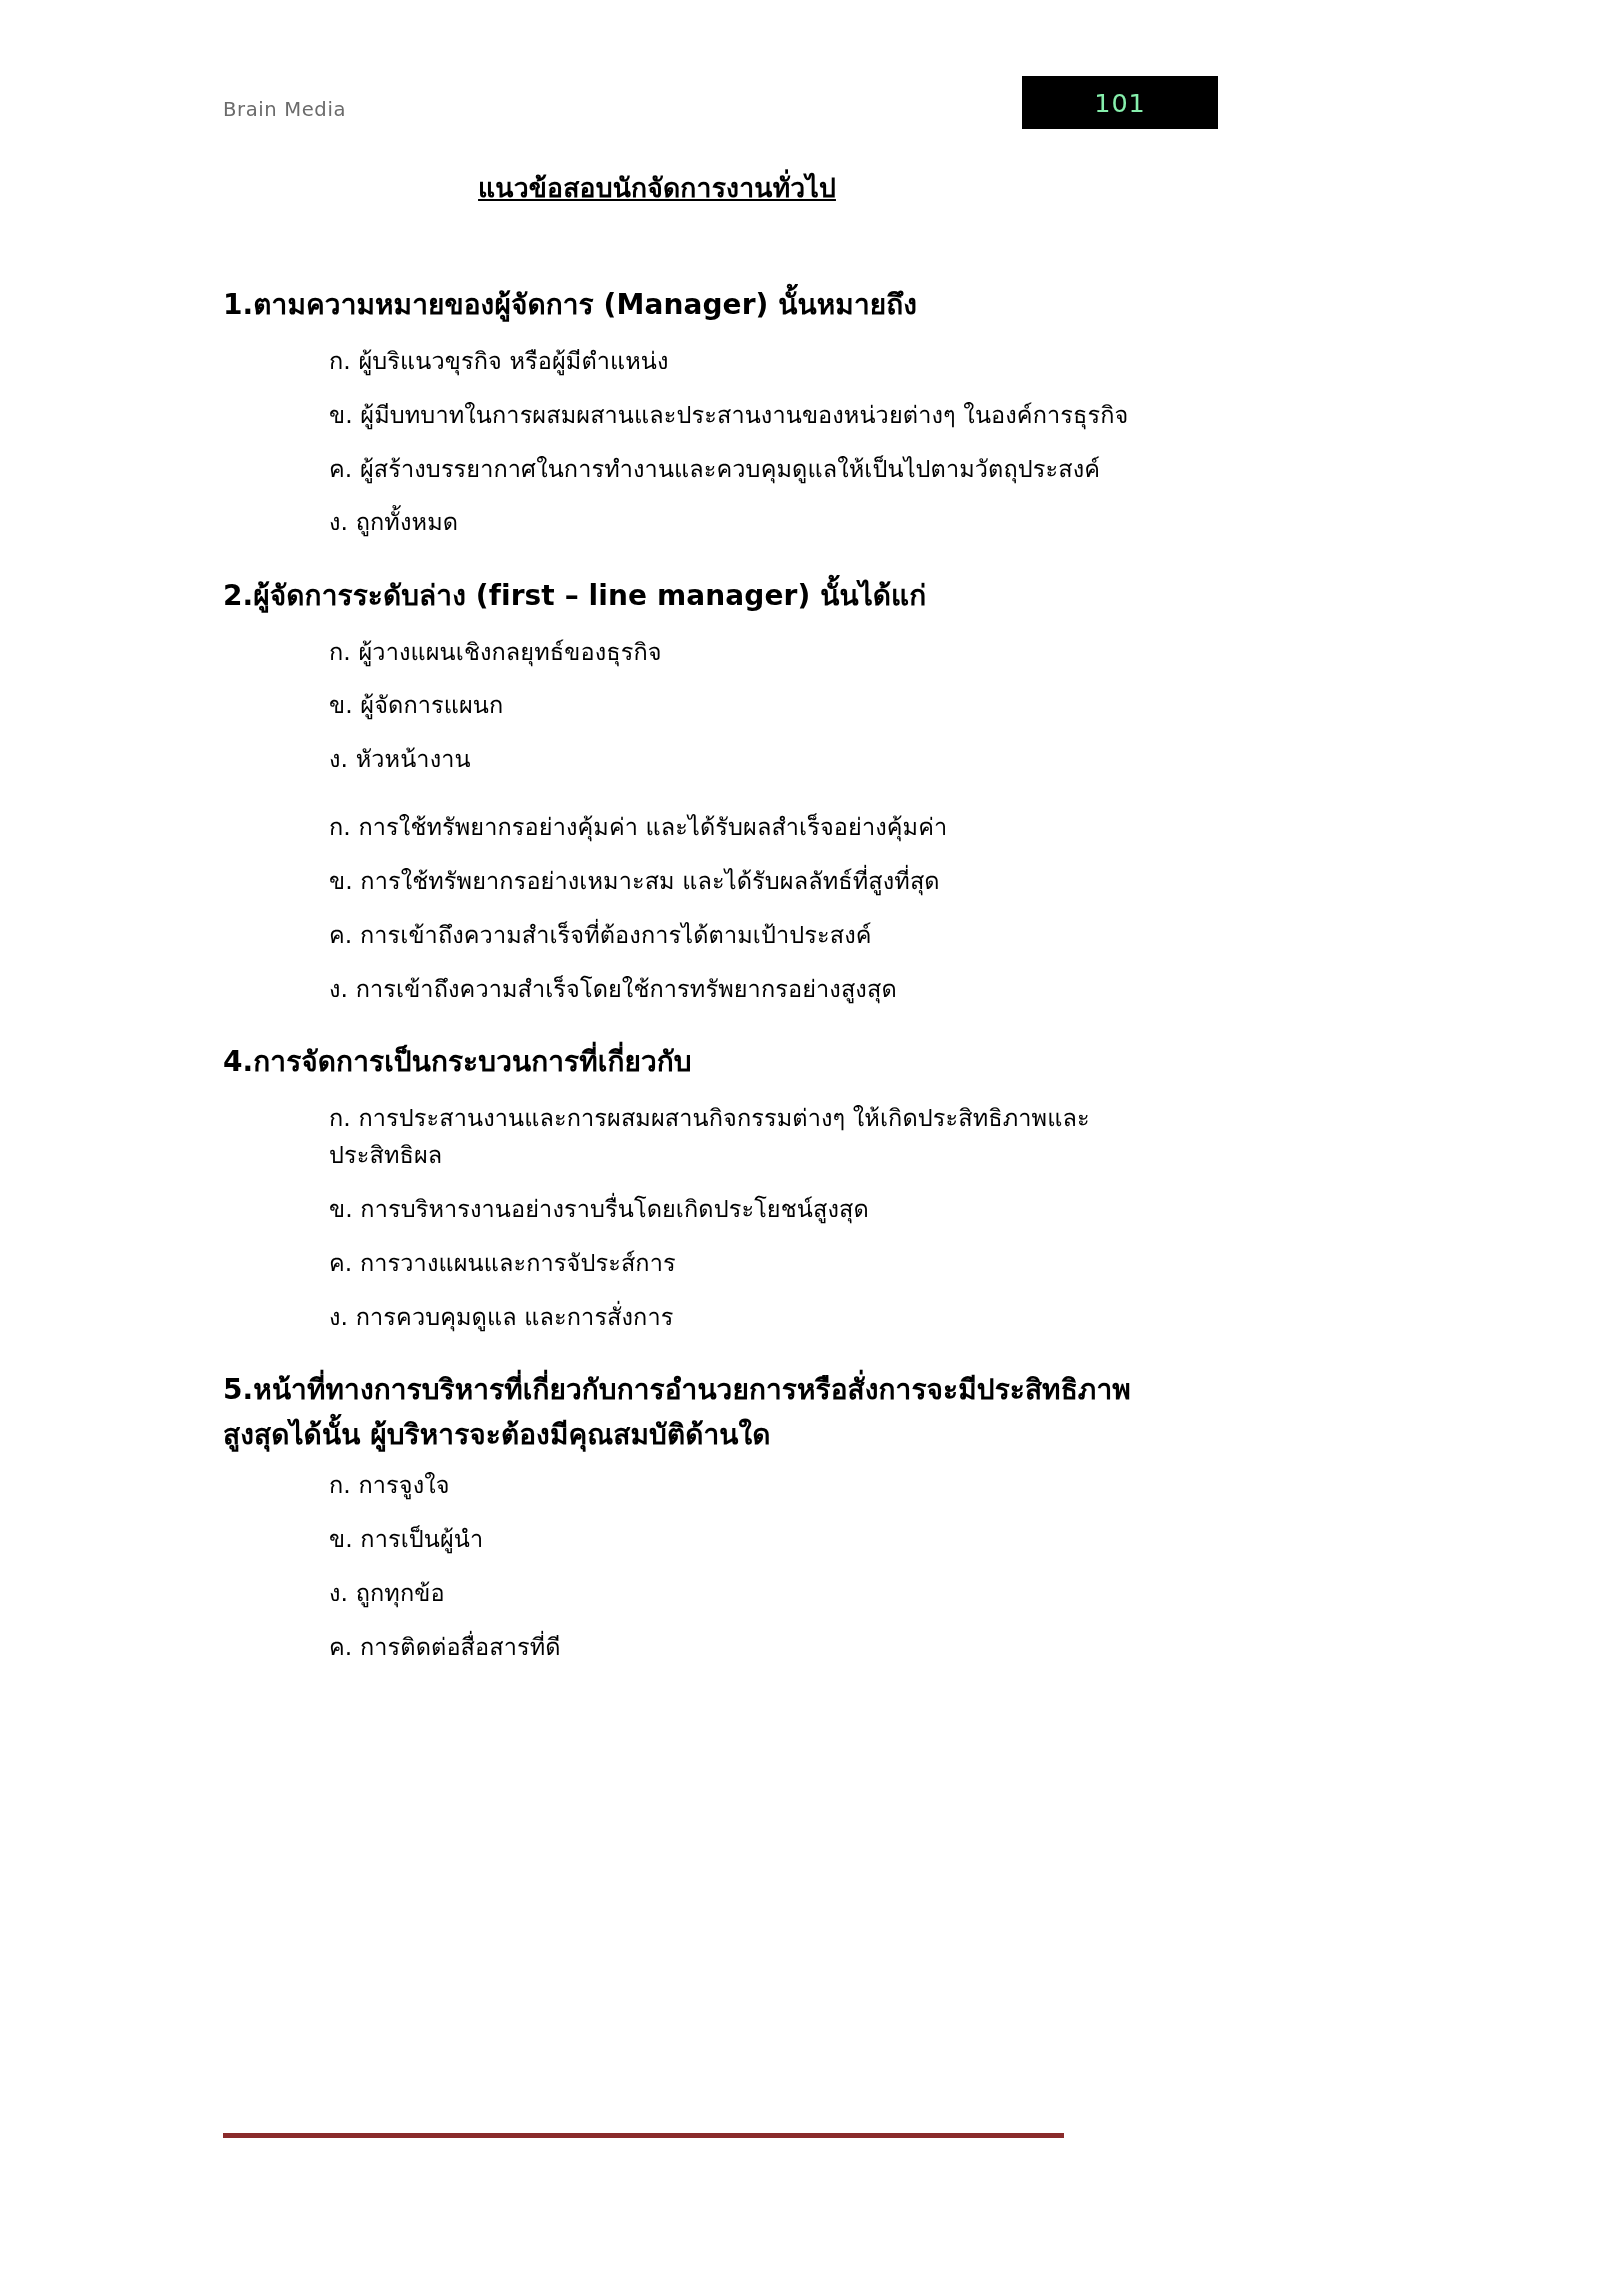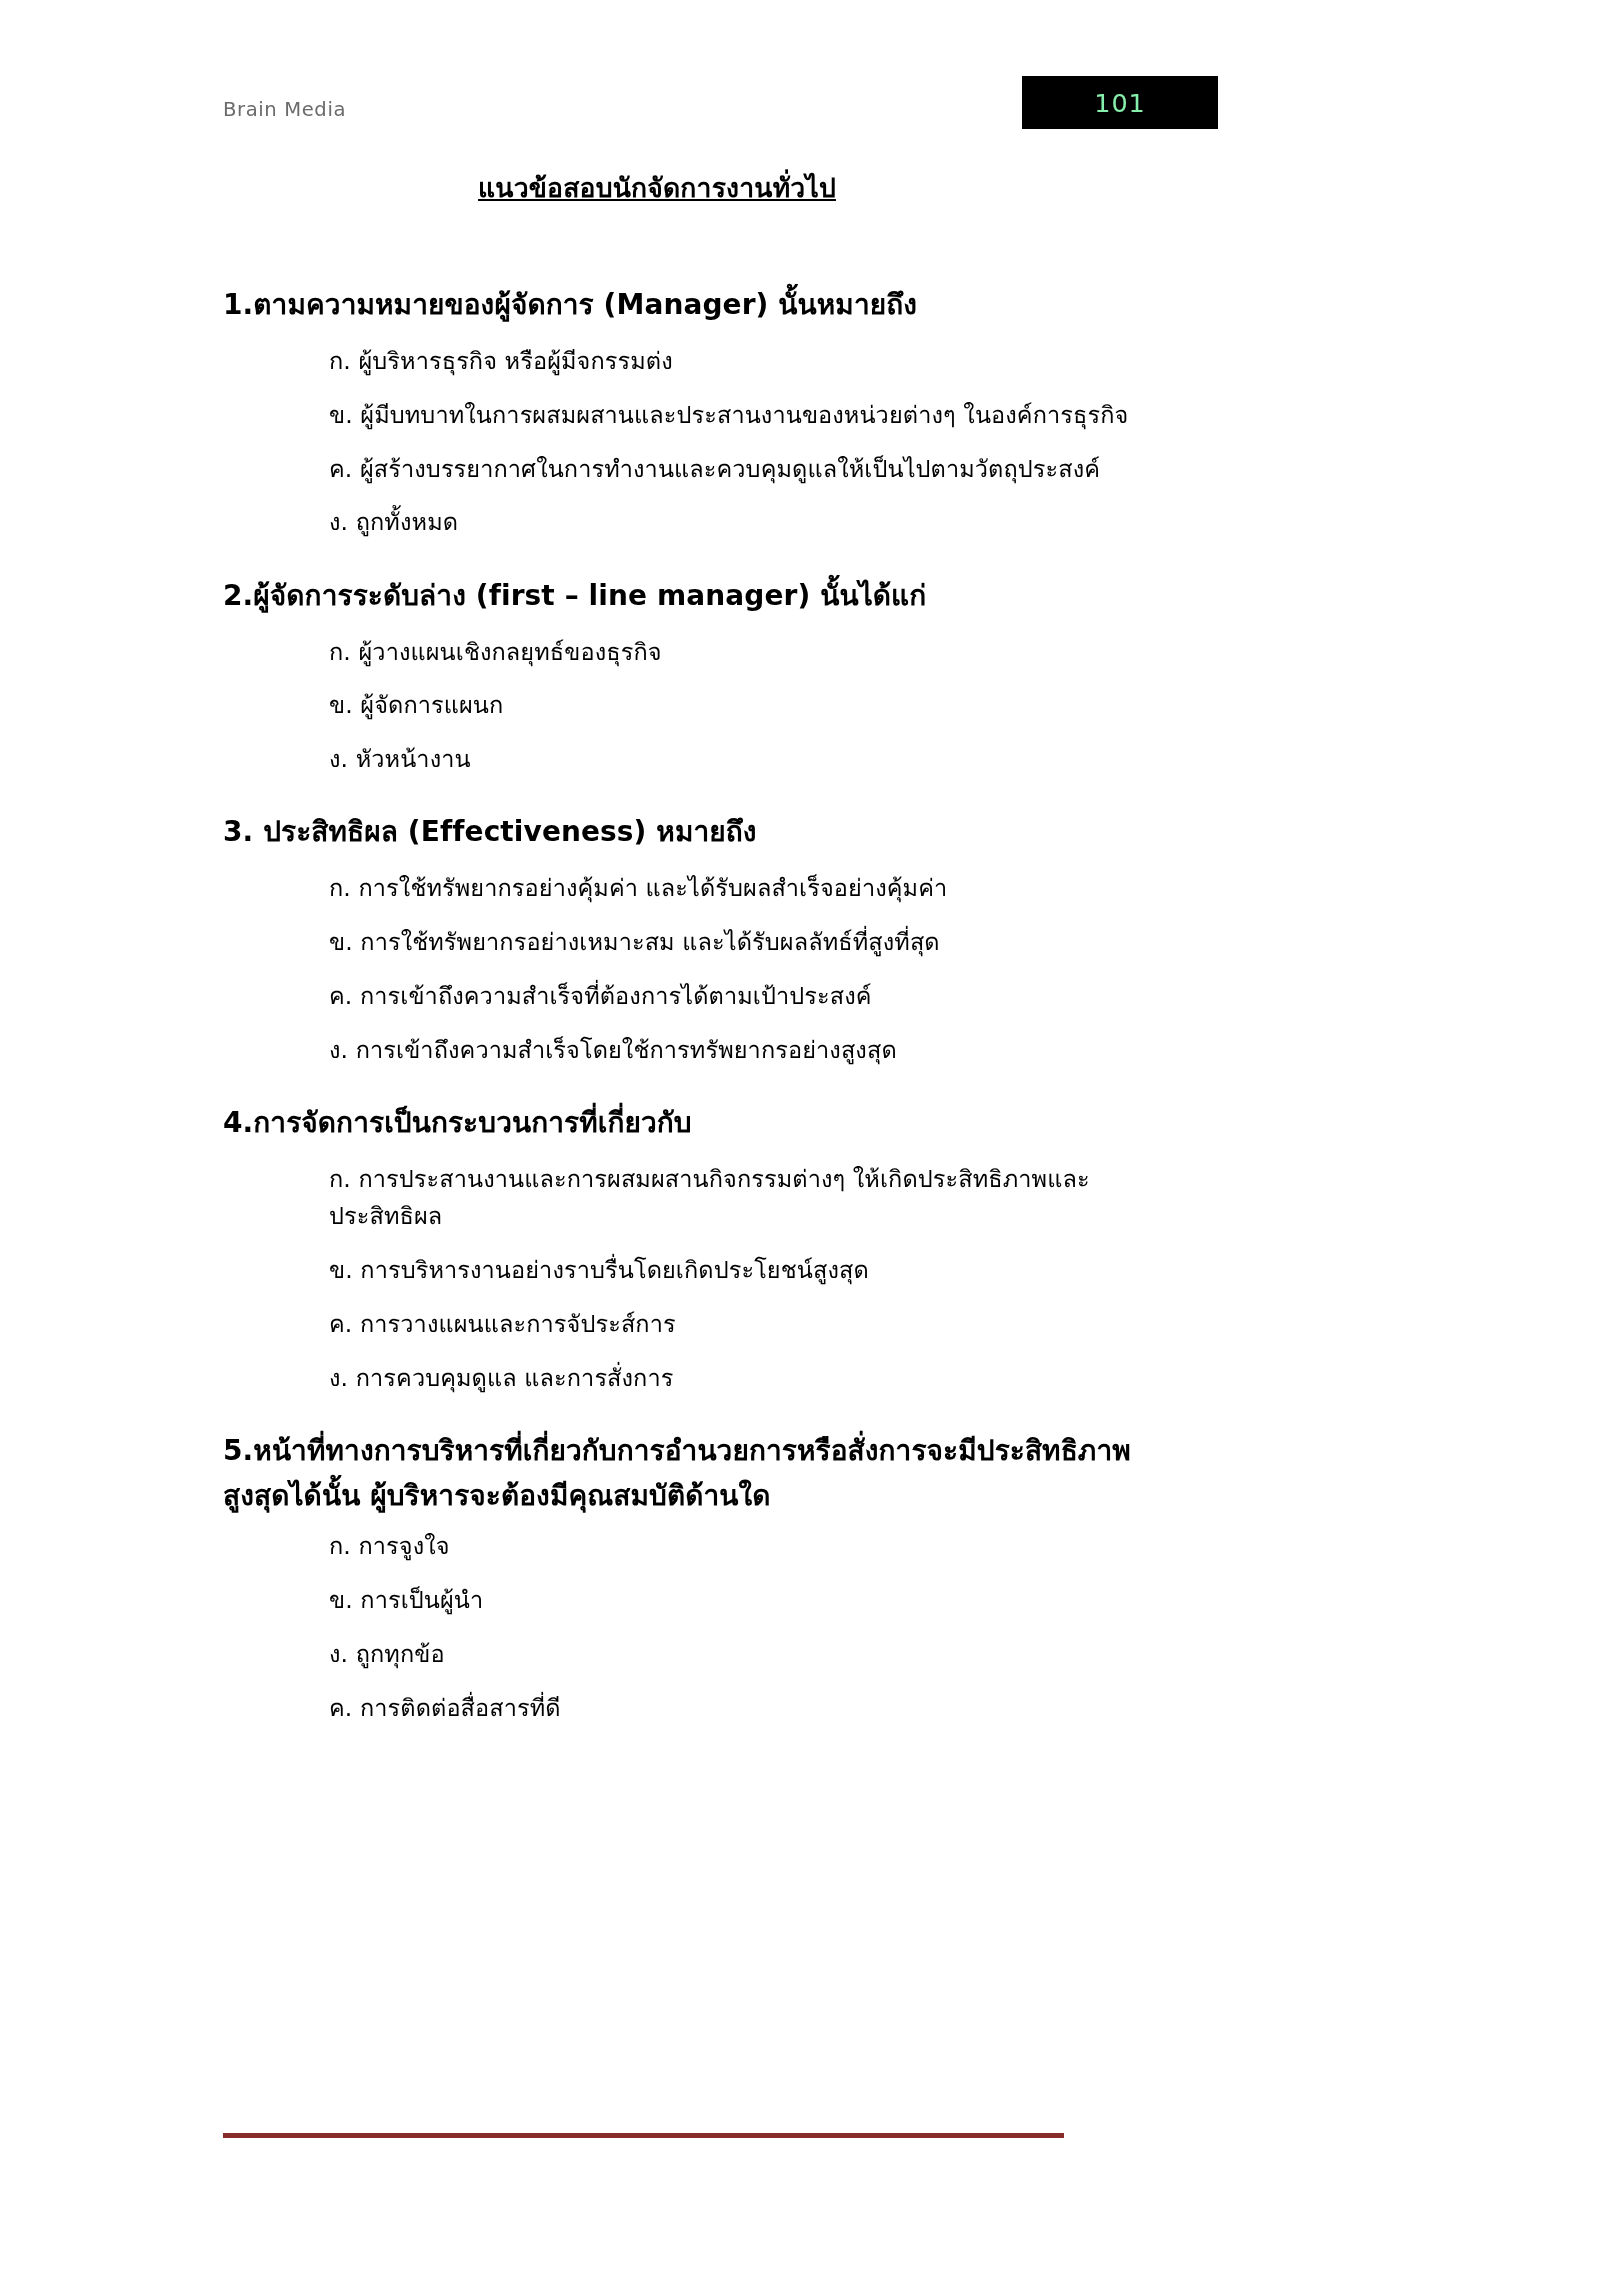--- a/index.html
+++ b/index.html
@@ -134,38 +134,37 @@
     <div class="page-number-box">101</div>
   </div>
 
   <div class="content">
 
     <div class="doc-title">แนวข้อสอบนักจัดการงานทั่วไป</div>
 
     <div class="block">
       <p class="question">1.ตามความหมายของผู้จัดการ (Manager) นั้นหมายถึง</p>
       <ul class="choices">
-        <li class="choice">ก. ผู้บริหารธุรกิจ หรือผู้มีจกรรมต่ง</li>
+        <li class="choice">ก. ผู้บริแนวขุรกิจ หรือผู้มีตำแหน่ง</li>
         <li class="choice">ข.  ผู้มีบทบาทในการผสมผสานและประสานงานของหน่วยต่างๆ ในองค์การธุรกิจ</li>
         <li class="choice">ค.  ผู้สร้างบรรยากาศในการทำงานและควบคุมดูแลให้เป็นไปตามวัตถุประสงค์</li>
         <li class="choice">ง.  ถูกทั้งหมด</li>
       </ul>
     </div>
 
     <div class="block">
       <p class="question">2.ผู้จัดการระดับล่าง (first – line manager) นั้นได้แก่</p>
       <ul class="choices">
         <li class="choice">ก. ผู้วางแผนเชิงกลยุทธ์ของธุรกิจ</li>
         <li class="choice">ข. ผู้จัดการแผนก</li>
         <li class="choice">ง. หัวหน้างาน</li>
       </ul>
     </div>
 
     <div class="block">
-      <p class="question">3. ประสิทธิผล (Effectiveness) หมายถึง</p>
       <ul class="choices">
         <li class="choice">ก. การใช้ทรัพยากรอย่างคุ้มค่า และได้รับผลสำเร็จอย่างคุ้มค่า</li>
         <li class="choice">ข. การใช้ทรัพยากรอย่างเหมาะสม และได้รับผลลัทธ์ที่สูงที่สุด</li>
         <li class="choice">ค. การเข้าถึงความสำเร็จที่ต้องการได้ตามเป้าประสงค์</li>
         <li class="choice">ง. การเข้าถึงความสำเร็จโดยใช้การทรัพยากรอย่างสูงสุด</li>
       </ul>
     </div>
 
     <div class="block">
       <p class="question">4.การจัดการเป็นกระบวนการที่เกี่ยวกับ</p>

